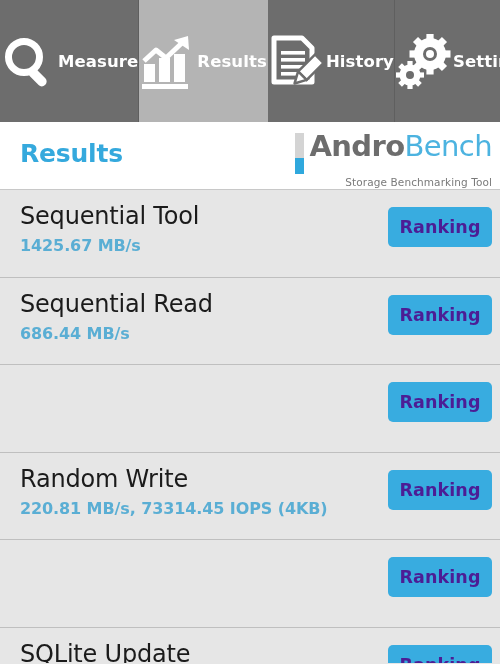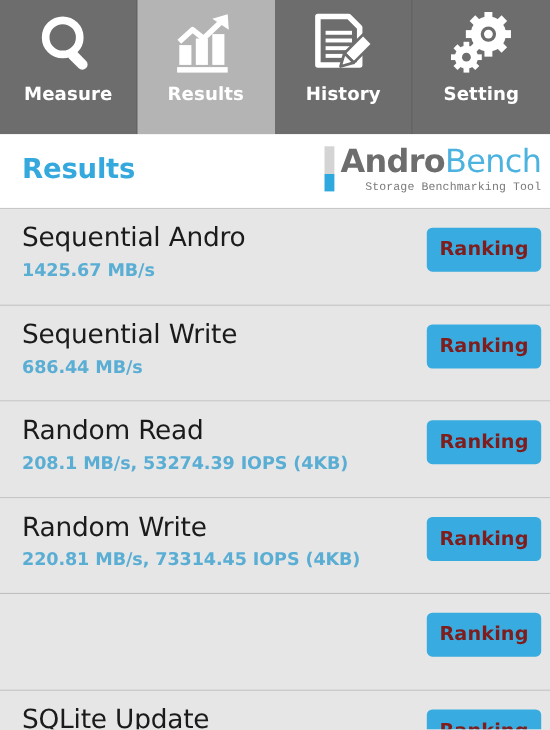--- a/index.html
+++ b/index.html
@@ -17,21 +17,21 @@
   #tabbar {
     display: flex;
     width: 500px;
     height: 122px;
     background: #6d6d6d;
   }
   .tab {
     width: 141px;
     height: 122px;
     display: flex;
-    flex-direction: column;
+    flex-direction: row;
     align-items: center;
     justify-content: flex-start;
     position: relative;
     background: #6d6d6d;
     border-right: 1px solid #5f5f5f;
   }
   .tab:last-child { border-right: none; }
   .tab.active { background: #b4b4b4; border-right-color: #b4b4b4; }
   .tab-icon {
     height: 72px;
@@ -88,24 +88,23 @@
     line-height: 1;
     letter-spacing: -0.6px;
     white-space: nowrap;
   }
   .logo-andro { color: #6d6d6d; }
   .logo-bench { color: #4cb3e0; font-weight: 400; }
   #logo-tagline {
     font-size: 10.5px;
     color: #7a7a7a;
     line-height: 1;
-    margin-top: 5px;
+    margin-top: 16px;
     letter-spacing: .1px;
     white-space: nowrap;
-    font-family: Liberation Mono, monospace;
   }
 
   
   #result-list {
     width: 500px;
     height: 473px;
     background: #e6e6e6;
     overflow: hidden;
   }
   .result-row {
@@ -133,21 +132,21 @@
   }
   .ranking-btn {
     position: absolute;
     right: 8px;
     top: 17px;
     width: 104px;
     height: 40px;
     border: none;
     border-radius: 5px;
     background: #38ace0;
-    color: #7f1d1d;
+    color: #4c1d95;
     font-size: 17.5px;
     font-weight: 700;
     font-family: inherit;
     cursor: pointer;
     letter-spacing: .1px;
   }
 </style>
 </head>
 <body>
 
@@ -245,37 +244,33 @@
     <div id="logo-text-wrap">
       <div id="logo-words"><span class="logo-andro">Andro</span><span class="logo-bench">Bench</span></div>
       <div id="logo-tagline">Storage Benchmarking Tool</div>
     </div>
   </div>
 </div>
 
 <div id="result-list">
     <div class="result-row">
       <div class="row-text">
-        <div class="row-title">Sequential Andro</div>
+        <div class="row-title">Sequential Tool</div>
         <div class="row-value">1425.67 MB/s</div>
       </div>
       <button class="ranking-btn">Ranking</button>
     </div>
     <div class="result-row">
       <div class="row-text">
-        <div class="row-title">Sequential Write</div>
+        <div class="row-title">Sequential Read</div>
         <div class="row-value">686.44 MB/s</div>
       </div>
       <button class="ranking-btn">Ranking</button>
     </div>
     <div class="result-row">
-      <div class="row-text">
-        <div class="row-title">Random Read</div>
-        <div class="row-value">208.1 MB/s, 53274.39 IOPS (4KB)</div>
-      </div>
       <button class="ranking-btn">Ranking</button>
     </div>
     <div class="result-row">
       <div class="row-text">
         <div class="row-title">Random Write</div>
         <div class="row-value">220.81 MB/s, 73314.45 IOPS (4KB)</div>
       </div>
       <button class="ranking-btn">Ranking</button>
     </div>
     <div class="result-row">

